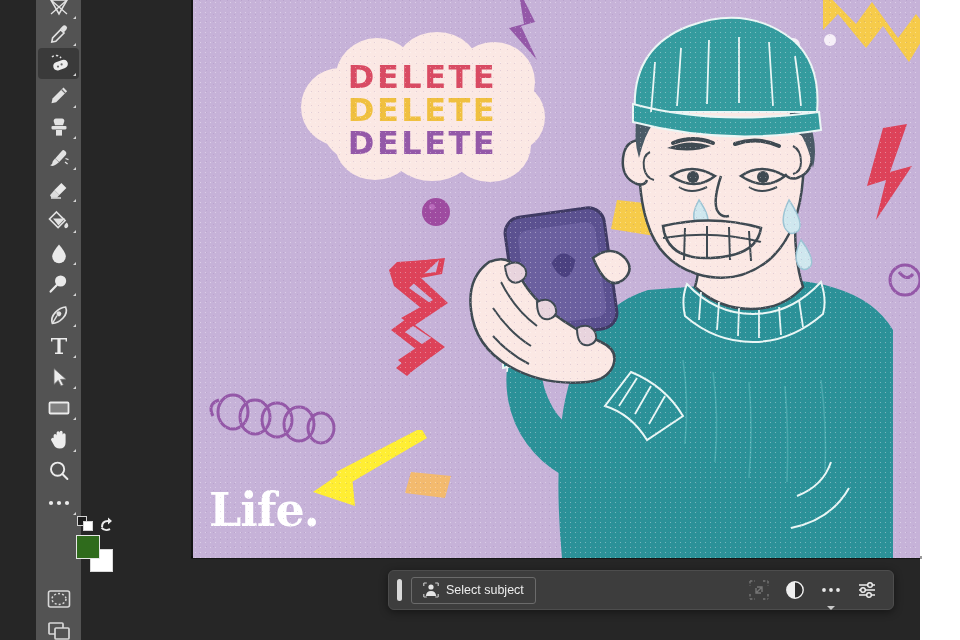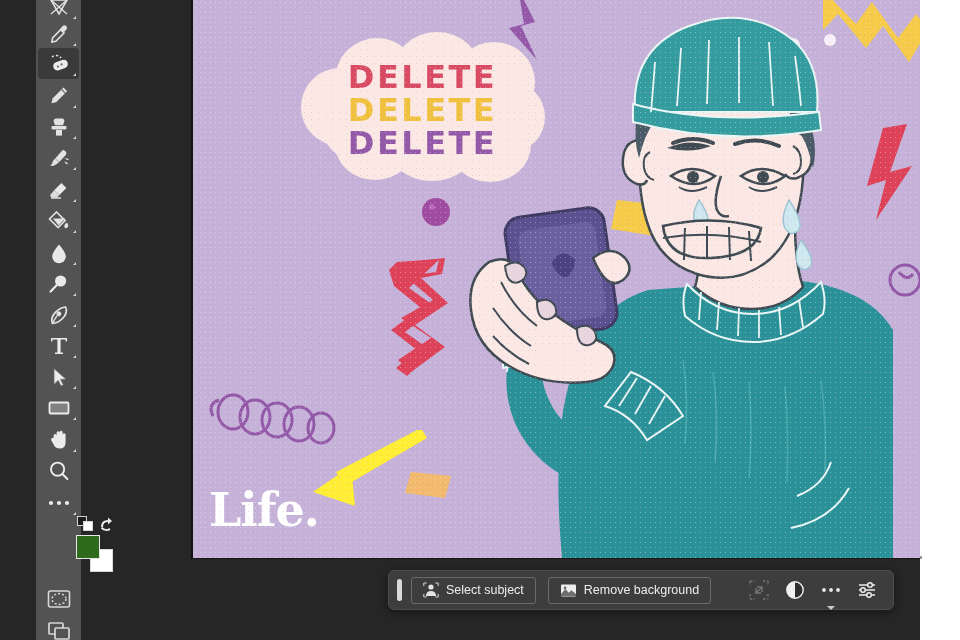--- a/index.html
+++ b/index.html
@@ -191,21 +191,21 @@
   .tb-btn {
     height: 27px;
     border: 1px solid #6b6b6b;
     border-radius: 3px;
     background: transparent;
     color: #ededed;
     font-size: 12.5px;
     display: flex; align-items: center;
     gap: 7px;
     padding: 0 11px;
-    margin-right: 12px;
+    margin-right: 6px;
     white-space: nowrap;
     box-sizing: border-box;
   }
   .tb-icon-btn {
     width: 30px; height: 27px;
     display: flex; align-items: center; justify-content: center;
     position: relative;
     margin: 0 3px;
   }
   .tb-icon-btn.disabled { opacity: .38; }
@@ -586,28 +586,20 @@
 
     <div class="tb-btn">
       <svg width="16" height="16" viewBox="0 0 16 16">
         <circle cx="8" cy="5" r="2.6" fill="#e4e4e4"></circle>
         <path d="M2.8 14 q0.6 -5 5.2 -5 q4.6 0 5.2 5 Z" fill="#e4e4e4"></path>
         <path d="M0.8 1 h3 M12.2 1 h3 M0.8 15 h3 M12.2 15 h3 M0.8 1 v3 M15.2 1 v3 M0.8 12 v3 M15.2 12 v3" stroke="#cfcfcf" stroke-width="1.1" fill="none"></path>
       </svg>
       <span>Select subject</span>
     </div>
 
-    <div class="tb-btn">
-      <svg width="17" height="15" viewBox="0 0 17 15">
-        <rect x="1" y="1.5" width="15" height="12" rx="1" fill="#eeeeee"></rect>
-        <path d="M1 11 l4.4 -5 l3.4 3.8 l2.6 -2.6 l4.6 3.8 v2 h-15 Z" fill="#6e6e6e"></path>
-        <circle cx="5" cy="5" r="1.4" fill="#6e6e6e"></circle>
-      </svg>
-      <span>Remove background</span>
-    </div>
 
     <span class="spacer-flex"></span>
 
     <div class="tb-icon-btn disabled">
       <svg width="20" height="20" viewBox="0 0 20 20">
         <path d="M1 1 h5 M14 1 h5 M1 19 h5 M14 19 h5 M1 1 v5 M19 1 v5 M1 14 v5 M19 14 v5" stroke="#cfcfcf" stroke-width="1.4" fill="none" stroke-dasharray="2.4 2"></path>
         <path d="M13 7 l-6 6 M8 7 h5 v5 M12 13 h-5 v-5" stroke="#cfcfcf" stroke-width="1.4" fill="none"></path>
       </svg>
     </div>
 

